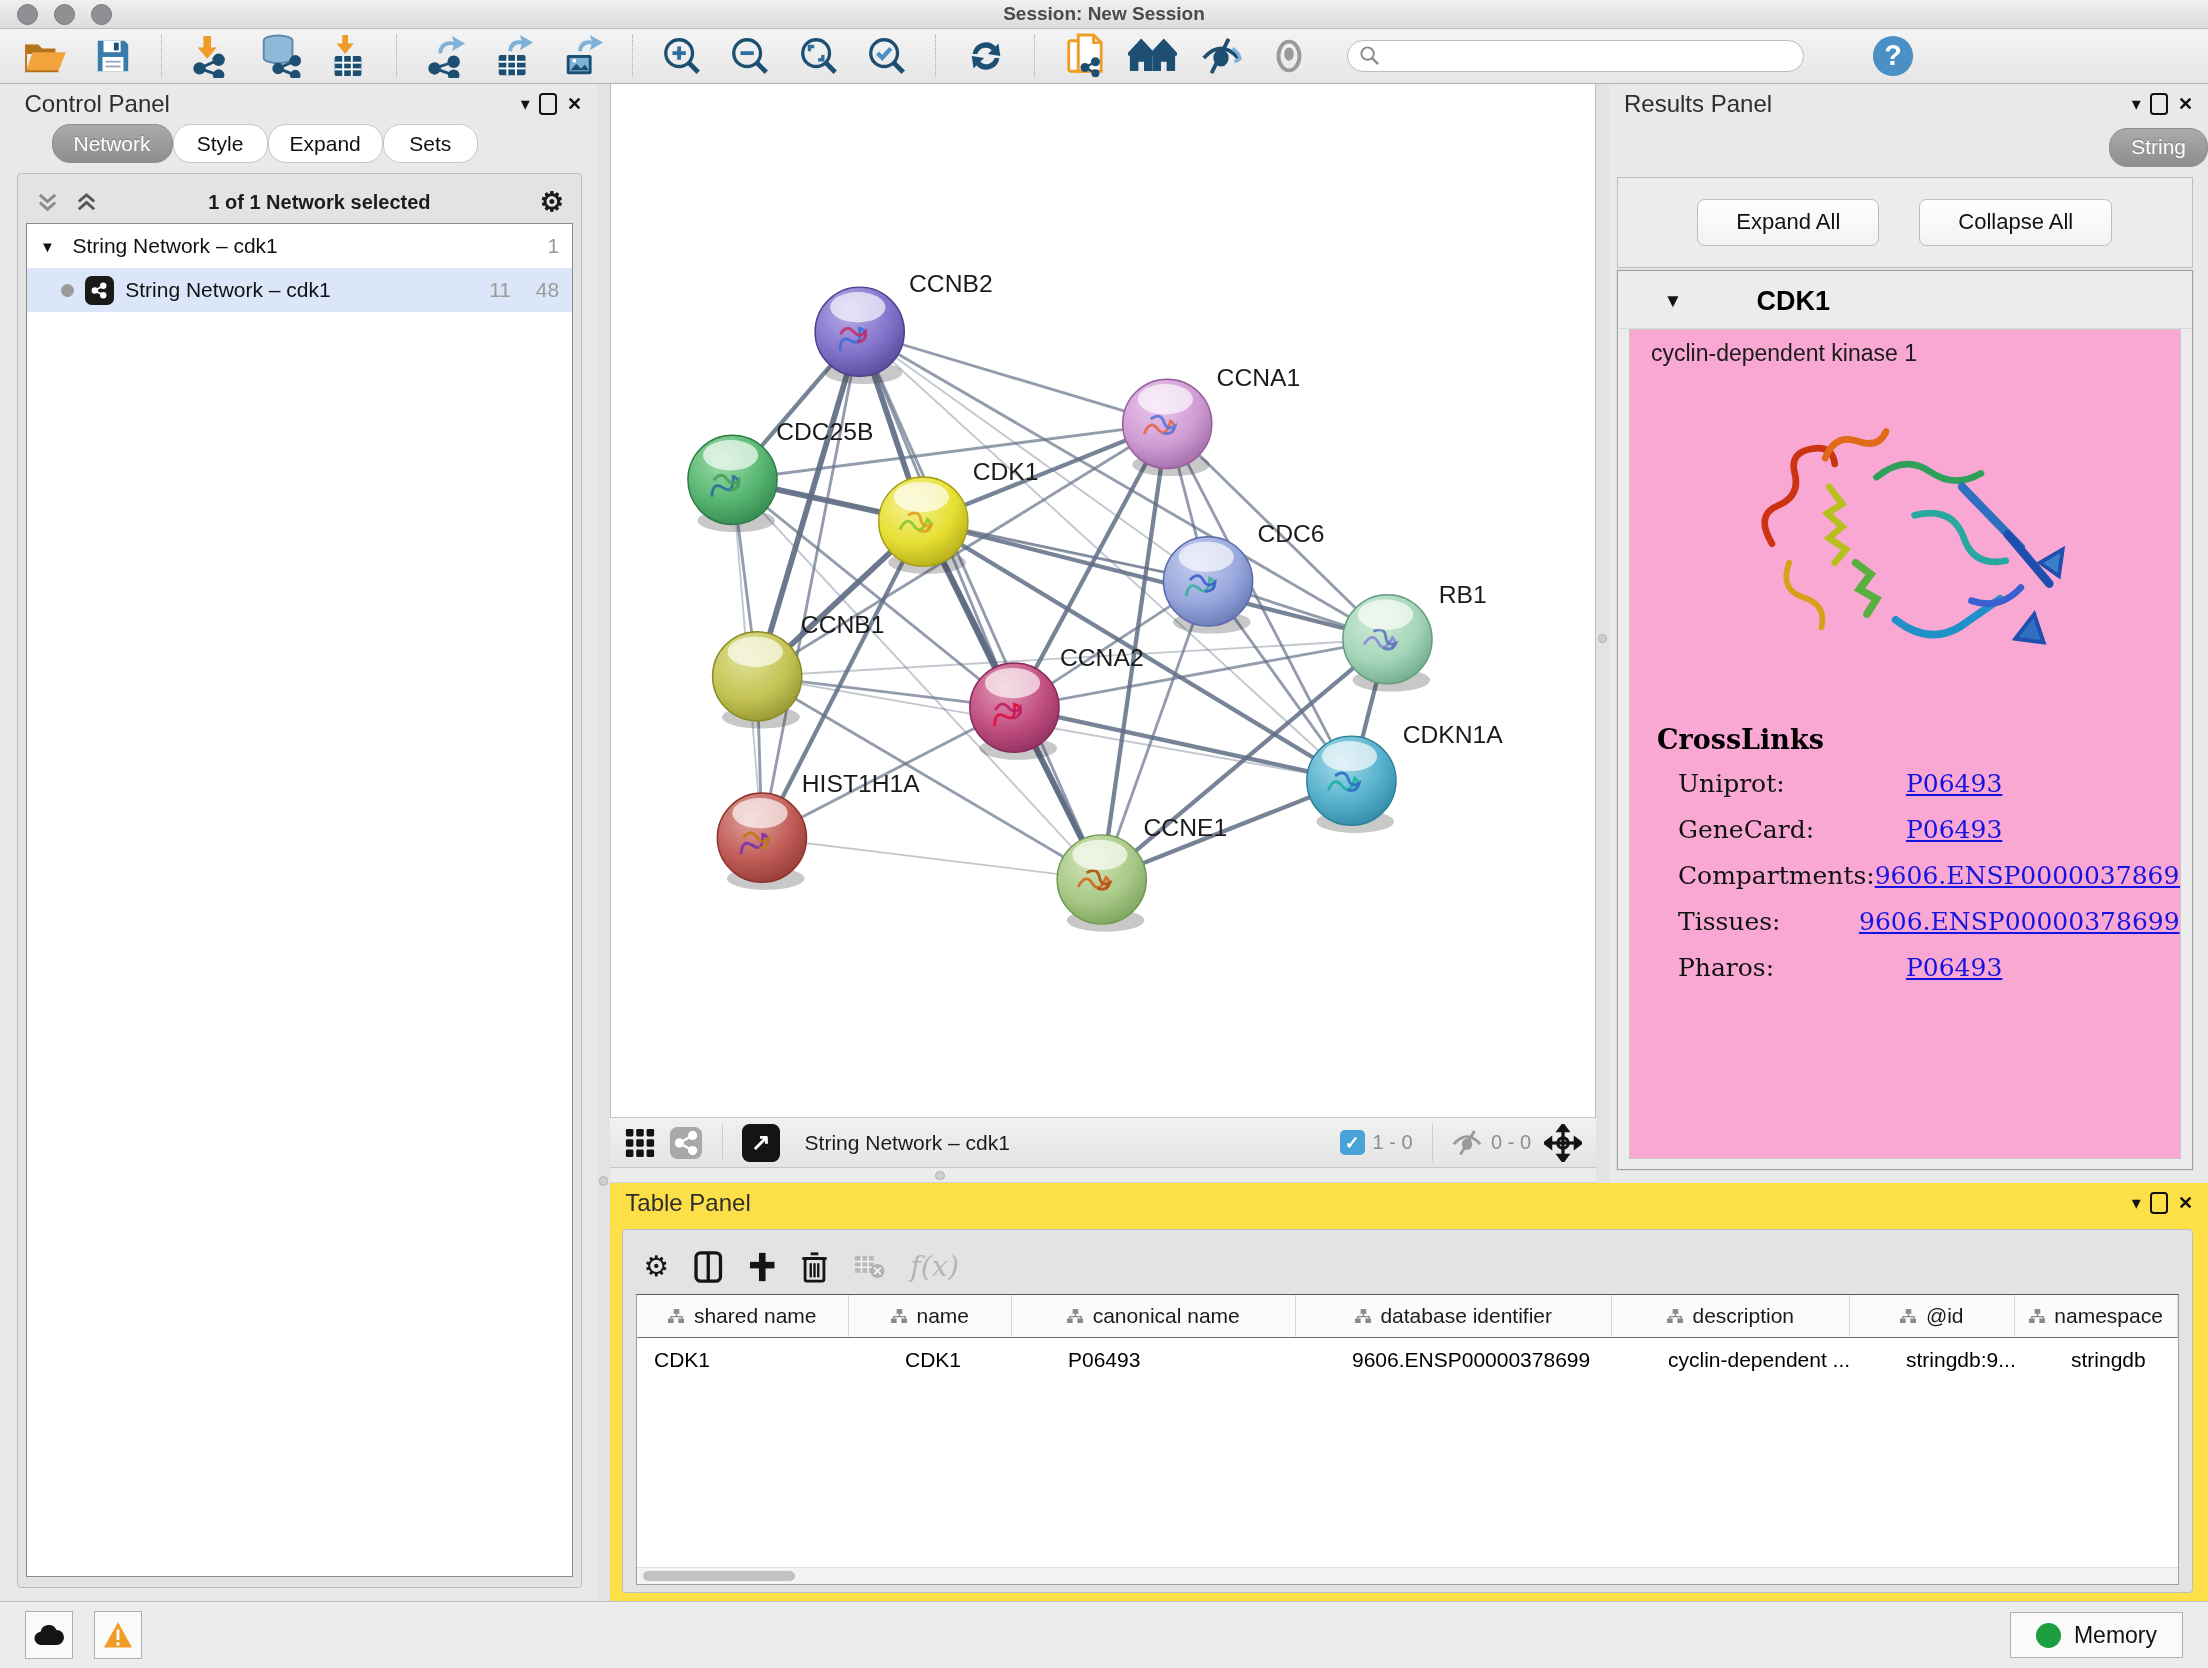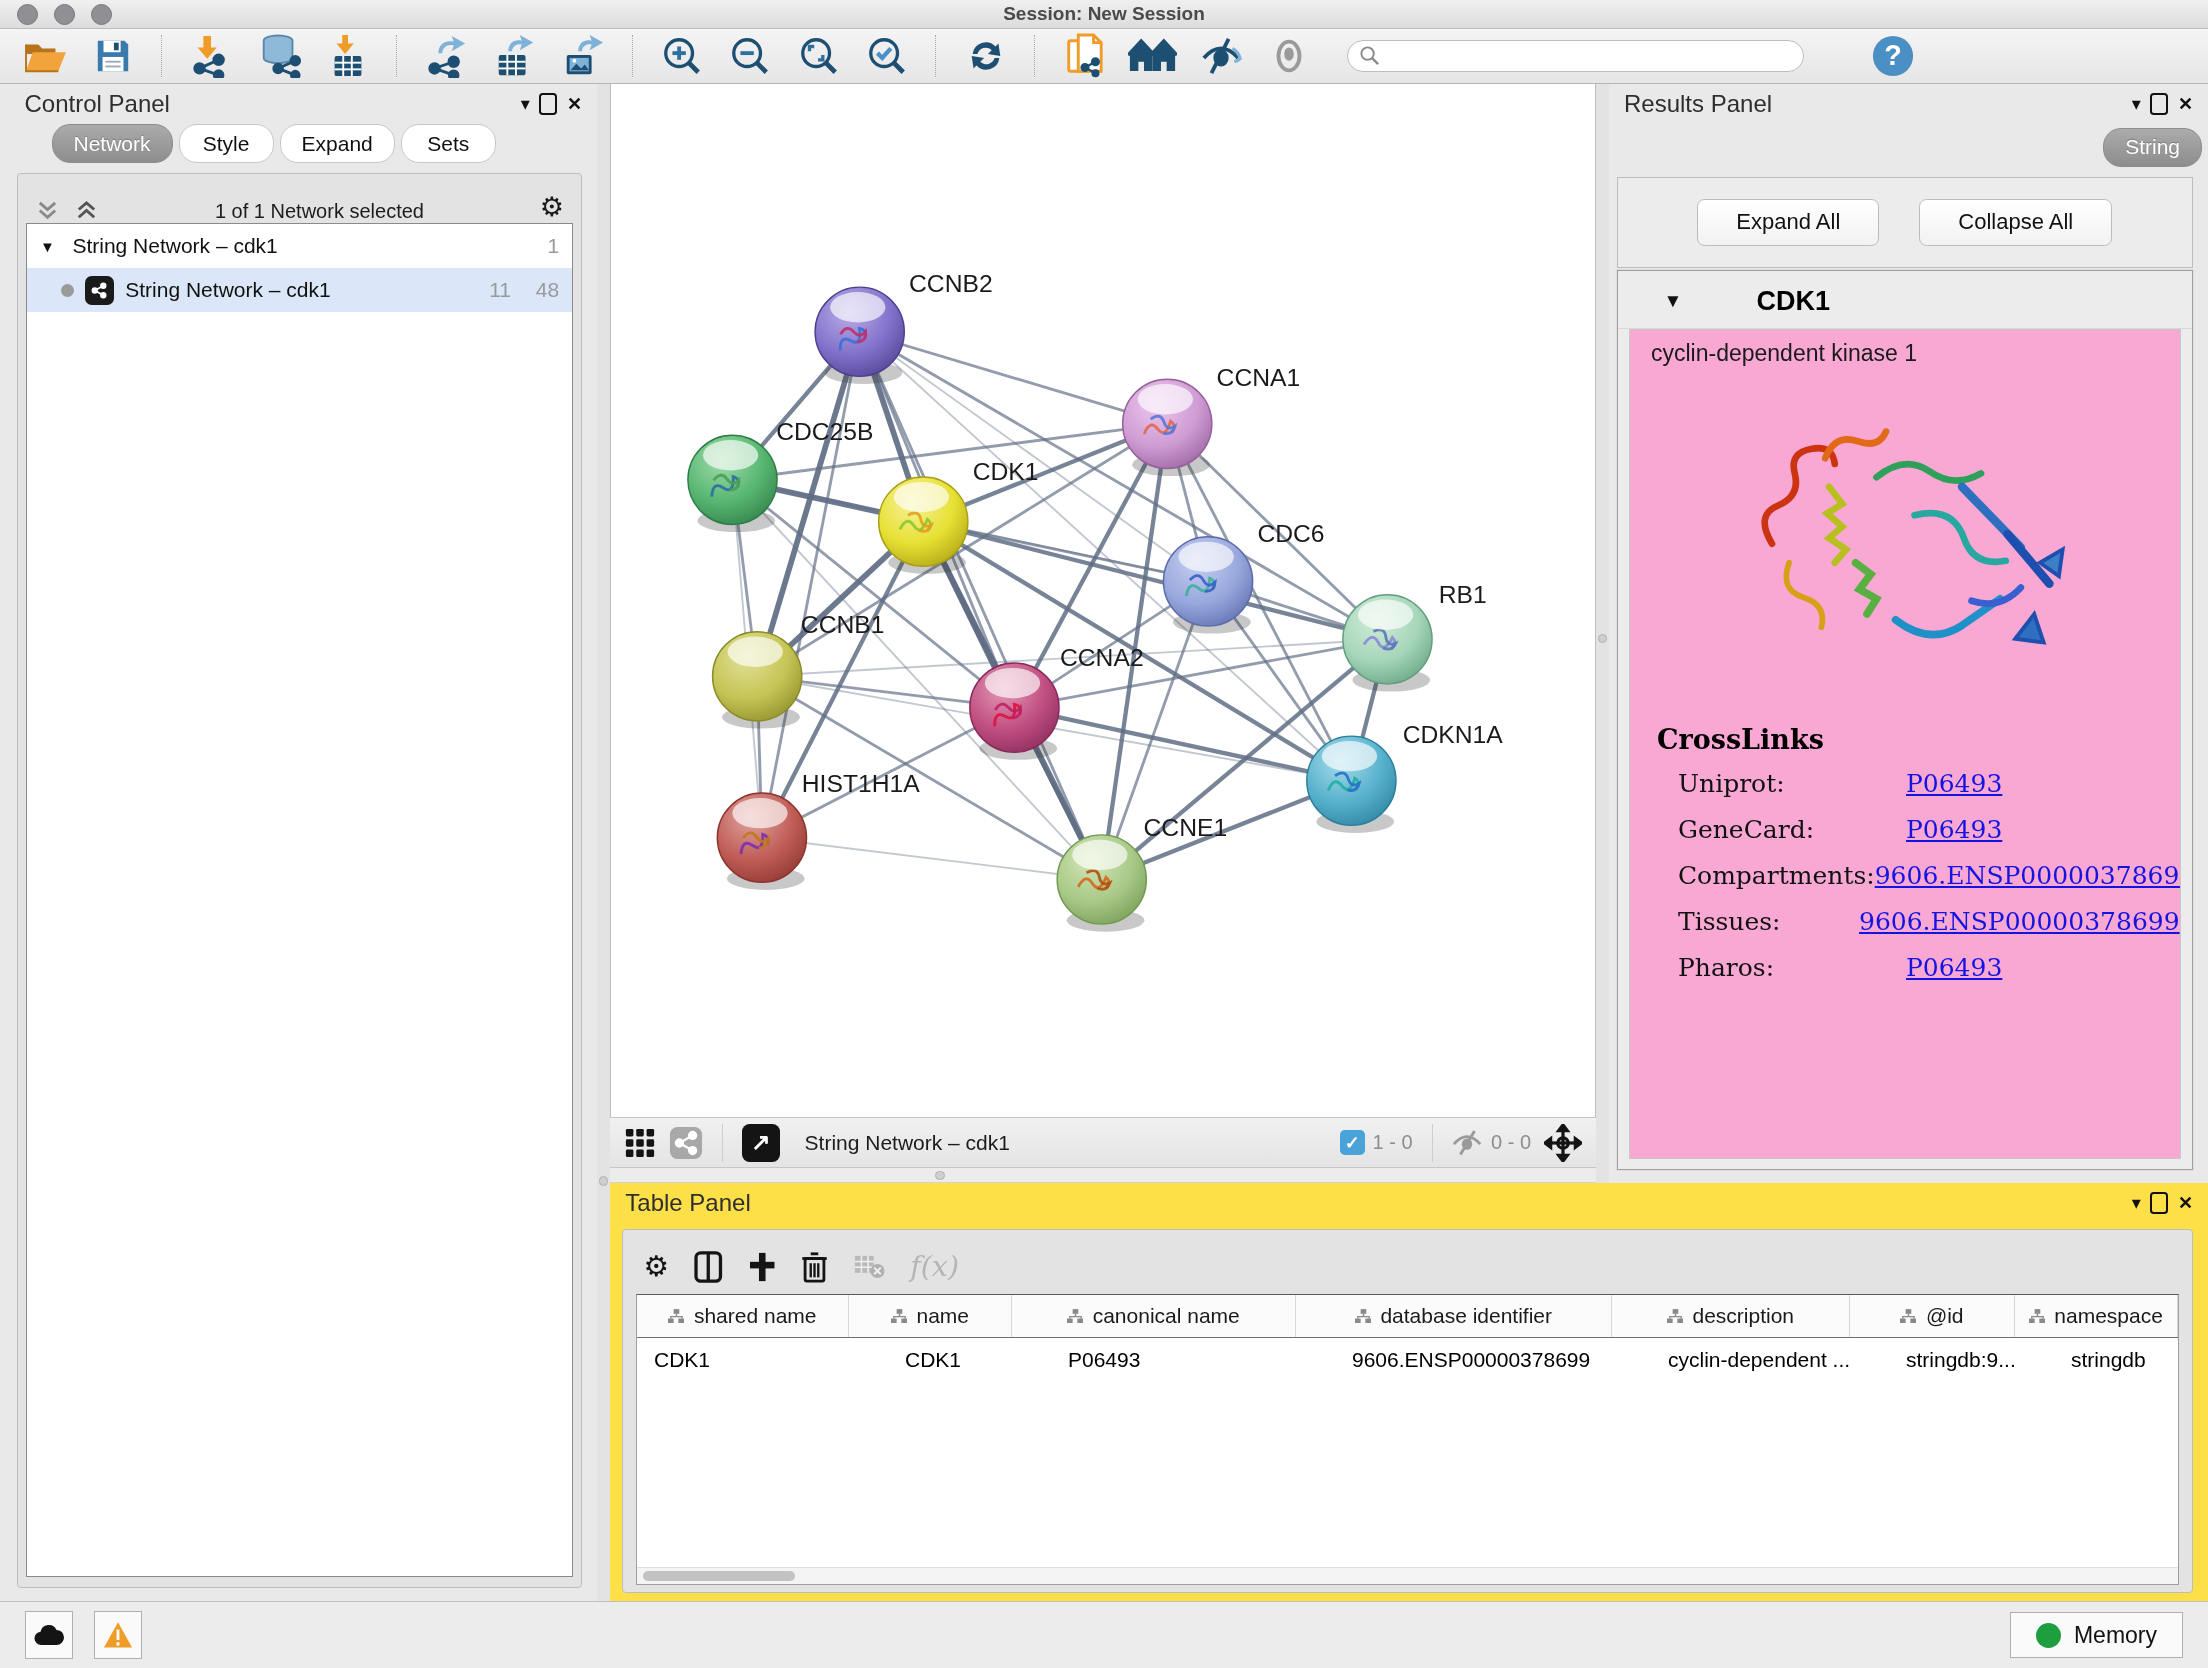--- a/index.html
+++ b/index.html
@@ -40,28 +40,28 @@
   
   .panel-head { height:40px; display:flex; align-items:center; padding:0 15px; gap:9.5px; }
   .panel-title { font-size:24px; color:#2e2e2e; }
   .panel-head .spacer { flex:1; }
   .ph-ico { font-size:18px; color:#111; cursor:pointer; }
   .ph-float { width:18px; height:22px; border:2.4px solid #111; border-radius:3.8px; }
 
   
   .tab-row { display:flex; padding-left:42px; }
   .tab { min-width:95px; padding:6.7px 21px; text-align:center; font-size:21px; background:#fff;
-    border:1px solid #c7c7c7; border-radius:18px; margin-right:6px; color:#111; }
+    border:1px solid #c7c7c7; border-radius:18px; margin-right:0; color:#111; }
   .tab.sel { background:linear-gradient(#ababab,#8d8d8d); color:#fff; border-color:#8d8d8d;
     text-shadow:0 -1px 1px rgba(0,0,0,.25); }
 
   
   .cp-box { flex:1; margin:9.5px 15px 13.3px 7.6px; background:#e3e3e3; border:1px solid #bdbdbd; border-radius:3.8px;
     display:flex; flex-direction:column; padding:7.6px 7.6px 9.5px; }
-  .cp-list-head { height:42px; display:flex; align-items:flex-end; padding:0 9.5px; gap:14px; }
+  .cp-list-head { height:42px; display:flex; align-items:center; padding:0 9.5px; gap:14px;font-weight:bold; }
   .cp-list-head .mid { flex:1; text-align:center; font-size:20px; color:#1c1c1c; }
   .gear { font-size:27px; color:#1a1a1a; }
   .cp-tree { flex:1; background:#fff; border:1px solid #8a8a8a; overflow:hidden; }
   .tree-row { height:44px; display:flex; align-items:center; font-size:21px; gap:11.4px; padding:0 13.3px; }
   .tree-row .cnt { color:#9a9a9a; margin-left:13.3px; }
   .tree-row.child { background:#dbe7f8; padding-left:34px; }
   .tree-caret { font-size:15px; color:#111; width:21px; }
   .bullet { width:13.3px; height:13.3px; border-radius:50%; background:#9a9a9a; }
   .share-chip { width:28.5px; height:28.5px; border-radius:6.7px; background:#1a1a1a; display:flex; align-items:center; justify-content:center; }
   .tree-label { flex:1; color:#111; }

